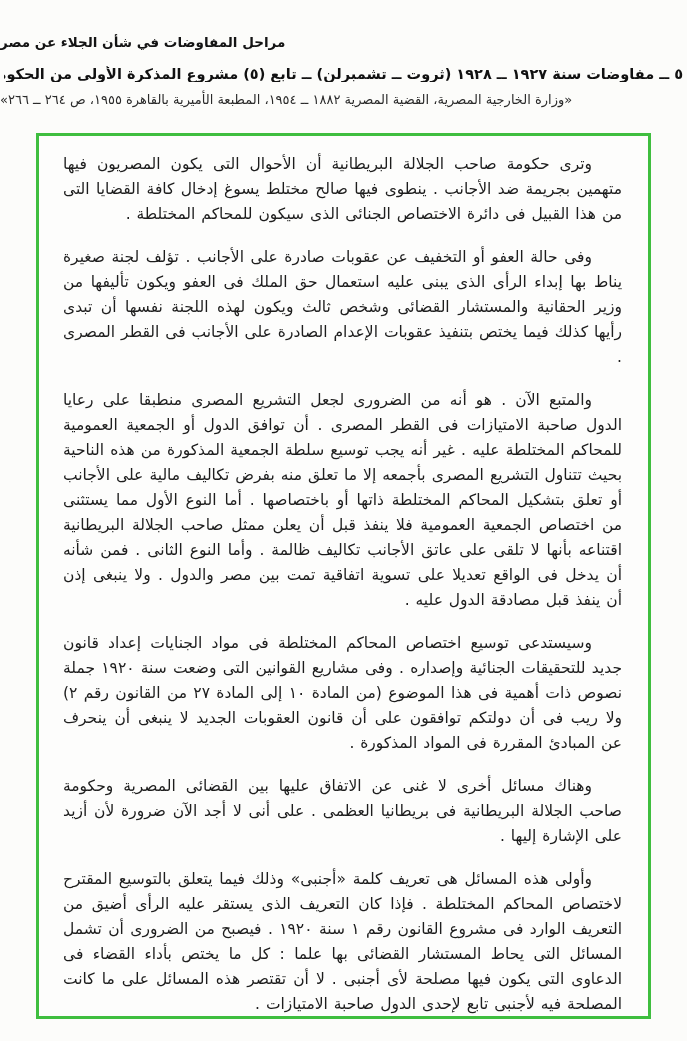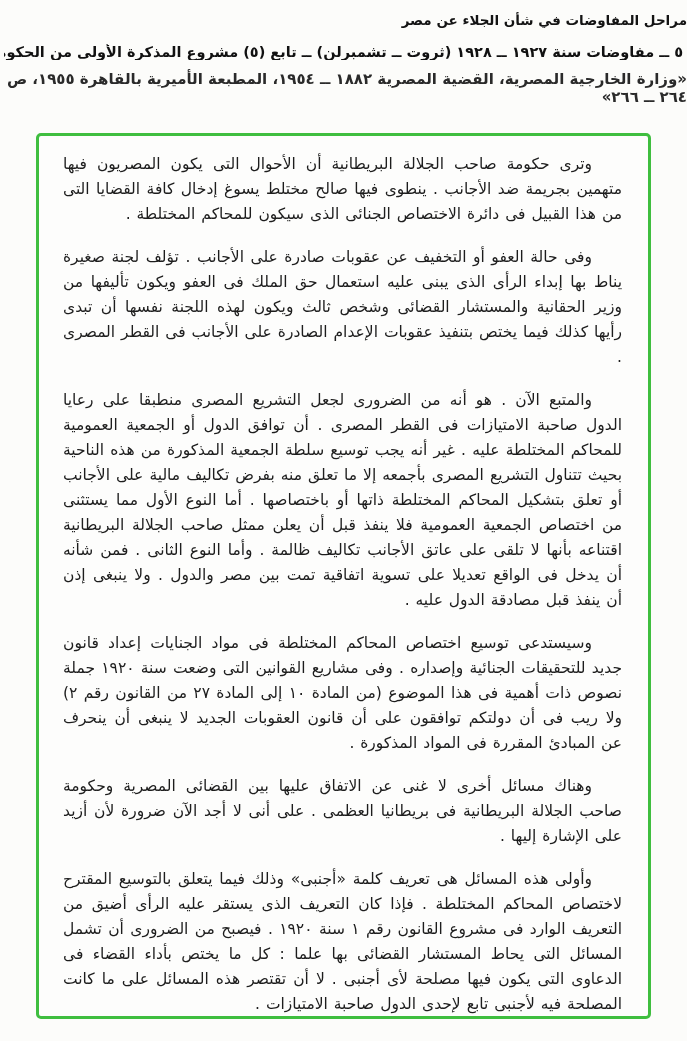--- a/index.html
+++ b/index.html
@@ -10,52 +10,52 @@
     width: 687px;
     height: 1041px;
     background: #fcfcfa;
     font-family: "DejaVu Sans", sans-serif;
     color: #1d1d1d;
     direction: rtl;
     position: relative;
     overflow: hidden;
   }
   .page-header {
-    text-align: right;
-    padding-top: 12px;
+    text-align: left;
+    padding-top: 34px;
   }
   .doc-title {
     font-weight: bold;
     font-size: 13.5px;
     margin: 0 0 16px 0;
     color: #141414;
   }
   .doc-subtitle {
     font-weight: bold;
     font-size: 14.5px;
     margin: 0 4px 10px 4px;
     color: #111111;
     white-space: nowrap;
     overflow: hidden;
   }
   .doc-source {
-    font-weight: bold;
-    font-size: 15px;
+    font-weight: normal;
+    font-size: 13px;
     margin: 0;
     color: #2a2a2a;
     letter-spacing: 0.2px;
   }
   .content-frame {
     position: absolute;
     left: 36px;
     right: 36px;
     top: 133px;
     bottom: 22px;
     border: 3px solid #3fbe3f;
-    border-radius: 5px;
+    border-radius: 0;
     padding: 16px 26px 8px 24px;
     box-sizing: border-box;
     background: #fdfdfc;
     overflow: hidden;
   }
   .content-frame p {
     font-size: 15.5px;
     line-height: 25px;
     text-align: justify;
     text-indent: 30px;

